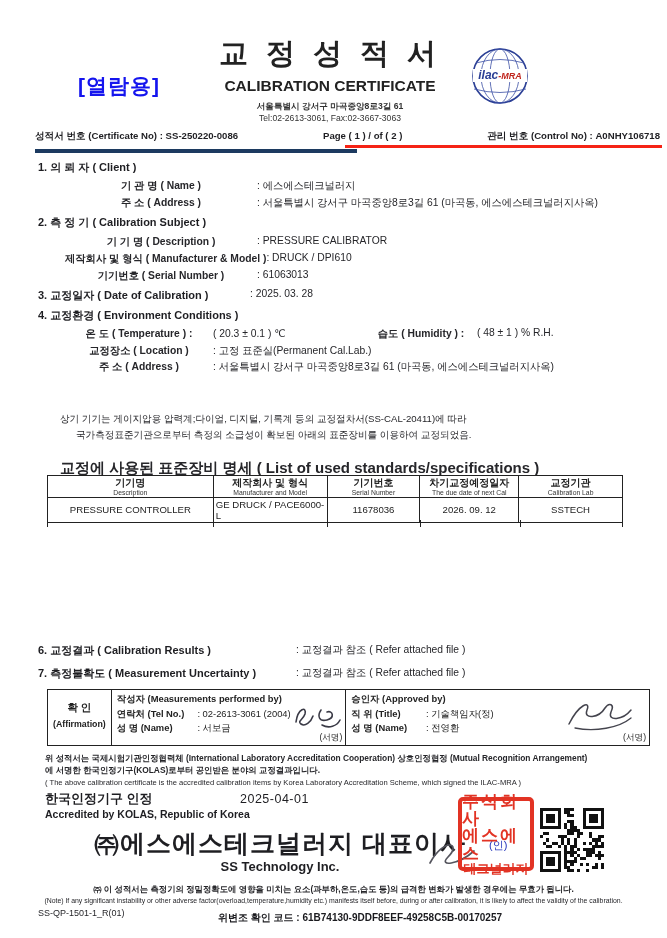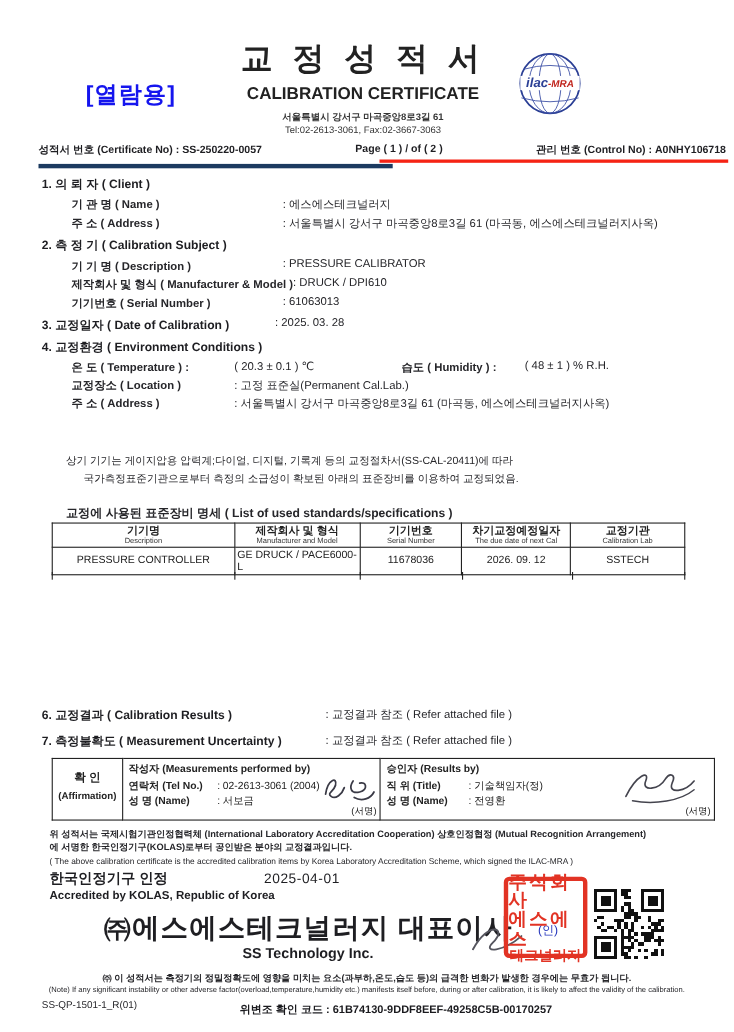--- a/index.html
+++ b/index.html
@@ -12,21 +12,21 @@
   .view-label{color:#1515ee;font-size:21px;font-weight:bold;letter-spacing:1px;}
   .title-ko{font-size:29px;font-weight:600;letter-spacing:5px;color:#222;}
   .title-en{font-size:15.5px;font-weight:bold;margin-top:3px;color:#222;}
   .addr{font-size:8.6px;font-weight:bold;color:#333;}
   .certline{font-size:9.6px;font-weight:bold;display:flex;justify-content:space-between;}
   .line-red{background:#f52315;height:3px;}
   .line-navy{background:#1c3a60;height:4px;}
   
   .sec-h{font-size:11px;font-weight:bold;white-space:nowrap;}
   .row{display:flex;white-space:nowrap;font-size:10.3px;}
-  .row .lbl{display:inline-block;min-width:192px;font-weight:bold;color:#26262a;}
+  .row .lbl{display:inline-block;min-width:192px;font-weight:bold;color:#26262a;text-align:center;}
   .row .val{color:#26262a;}
   .indent{padding-left:27px;}
   .smalltext{font-size:9.6px;font-weight:bold;color:#26262a;}
   
   table.std{border-collapse:collapse;font-size:9.6px;color:#222;}
   table.std td,table.std th{border:1.3px solid #222;padding:1px 2px;}
   .th-ko{font-size:10px;font-weight:bold;line-height:1.15;}
   .th-en{font-size:6.8px;font-weight:normal;line-height:1.1;color:#333;}
   .stub{display:flex;height:7px;}
   .stub span{border-right:1.3px solid #222;}
@@ -78,21 +78,21 @@
       <rect x="2" y="22" width="54" height="13" fill="#ffffff"></rect>
       <text x="29" y="32" text-anchor="middle" font-family="Liberation Sans, sans-serif" font-style="italic" font-weight="bold" font-size="12" fill="#2b3f95">ilac<tspan font-size="9" fill="#c0251d">-MRA</tspan></text>
     </svg>
   </div>
 
 
   <div class="abs center addr" style="left:150px;top:101px;width:360px;">서울특별시 강서구 마곡중앙8로3길 61</div>
   <div class="abs center addr" style="left:150px;top:113px;width:360px;font-weight:normal;">Tel:02-2613-3061, Fax:02-3667-3063</div>
 
   <div class="abs certline" style="left:35px;top:130px;width:625px;">
-    <span>성적서 번호 (Certificate No) : SS-250220-0057</span>
+    <span>성적서 번호 (Certificate No) : SS-250220-0086</span>
     <span>Page ( 1 ) / of ( 2 )</span>
     <span>관리  번호 (Control No) : A0NHY106718</span>
   </div>
   <div class="abs line-red" style="left:345px;top:145px;width:317px;"></div>
   <div class="abs line-navy" style="left:35px;top:149px;width:322px;"></div>
 
   <div class="abs sec-h" style="left:38px;top:160px;">1. 의 뢰 자 ( Client )</div>
   <div class="abs row indent" style="left:38px;top:179px;">
     <span class="lbl">기 관 명 ( Name )</span>
     <span class="val">:  에스에스테크널러지</span>
@@ -133,21 +133,21 @@
     <span class="val">:  고정 표준실(Permanent Cal.Lab.)</span>
   </div>
   <div class="abs row indent" style="left:38px;top:360px;">
     <span class="lbl" style="min-width:148px;">주      소 ( Address )</span>
     <span class="val">:  서울특별시 강서구 마곡중앙8로3길 61 (마곡동, 에스에스테크널러지사옥)</span>
   </div>
 
   <div class="abs smalltext" style="left:60px;top:413px;font-weight:normal;">상기 기기는 게이지압용 압력계;다이얼, 디지털, 기록계 등의 교정절차서(SS-CAL-20411)에 따라</div>
   <div class="abs smalltext" style="left:76px;top:429px;font-weight:normal;">국가측정표준기관으로부터 측정의 소급성이 확보된 아래의 표준장비를 이용하여 교정되었음.</div>
 
-  <div class="abs smalltext" style="left:60px;top:459px;font-size:11px;">교정에 사용된 표준장비 명세 ( List of used standards/specifications )</div>
+  <div class="abs smalltext" style="left:60px;top:459px;font-size:15px;">교정에 사용된 표준장비 명세 ( List of used standards/specifications )</div>
   <table class="std abs" style="left:47px;top:475px;width:576px;">
     <colgroup>
         <col style="width:166px">
         <col style="width:114px">
         <col style="width:93px">
         <col style="width:99px">
         <col style="width:104px">
       </colgroup>
     <tbody>
         <tr>
@@ -220,21 +220,21 @@
           <span class="b" style="display:inline-block;min-width:78px;">성  명 (Name)</span>
           <span>:  서보금</span>
         </div>
         <svg class="abs" style="right:2px;top:12px;" width="52" height="28" viewBox="0 0 52 28">
           <path d="M5 20 C7 6 16 4 14 12 C12 18 6 19 10 22 C14 25 20 20 22 14" fill="none" stroke="#3a3a46" stroke-width="1.6" stroke-linecap="round"></path>
           <path d="M30 8 C26 14 28 20 36 18 C44 16 42 8 36 10 M31 23 C38 27 46 24 49 18" fill="none" stroke="#3a3a46" stroke-width="1.6" stroke-linecap="round"></path>
         </svg>
         <span class="signlbl" style="right:3px;bottom:1px;">(서명)</span>
       </td>
       <td style="position:relative;">
-        <div class="aff-line b">승인자 (Results by)</div>
+        <div class="aff-line b">승인자 (Approved by)</div>
         <div class="aff-line">
           <span class="b" style="display:inline-block;min-width:72px;">직  위 (Title)</span>
           <span>:  기술책임자(정)</span>
         </div>
         <div class="aff-line">
           <span class="b" style="display:inline-block;min-width:72px;">성  명 (Name)</span>
           <span>:  전영환</span>
         </div>
         <svg class="abs" style="right:16px;top:8px;" width="68" height="34" viewBox="0 0 68 34">
           <path d="M4 26 C14 6 26 2 22 12 C18 22 34 20 40 10 C44 4 50 6 46 14 C42 24 58 22 66 12" fill="none" stroke="#44444e" stroke-width="1.5" stroke-linecap="round"></path>

